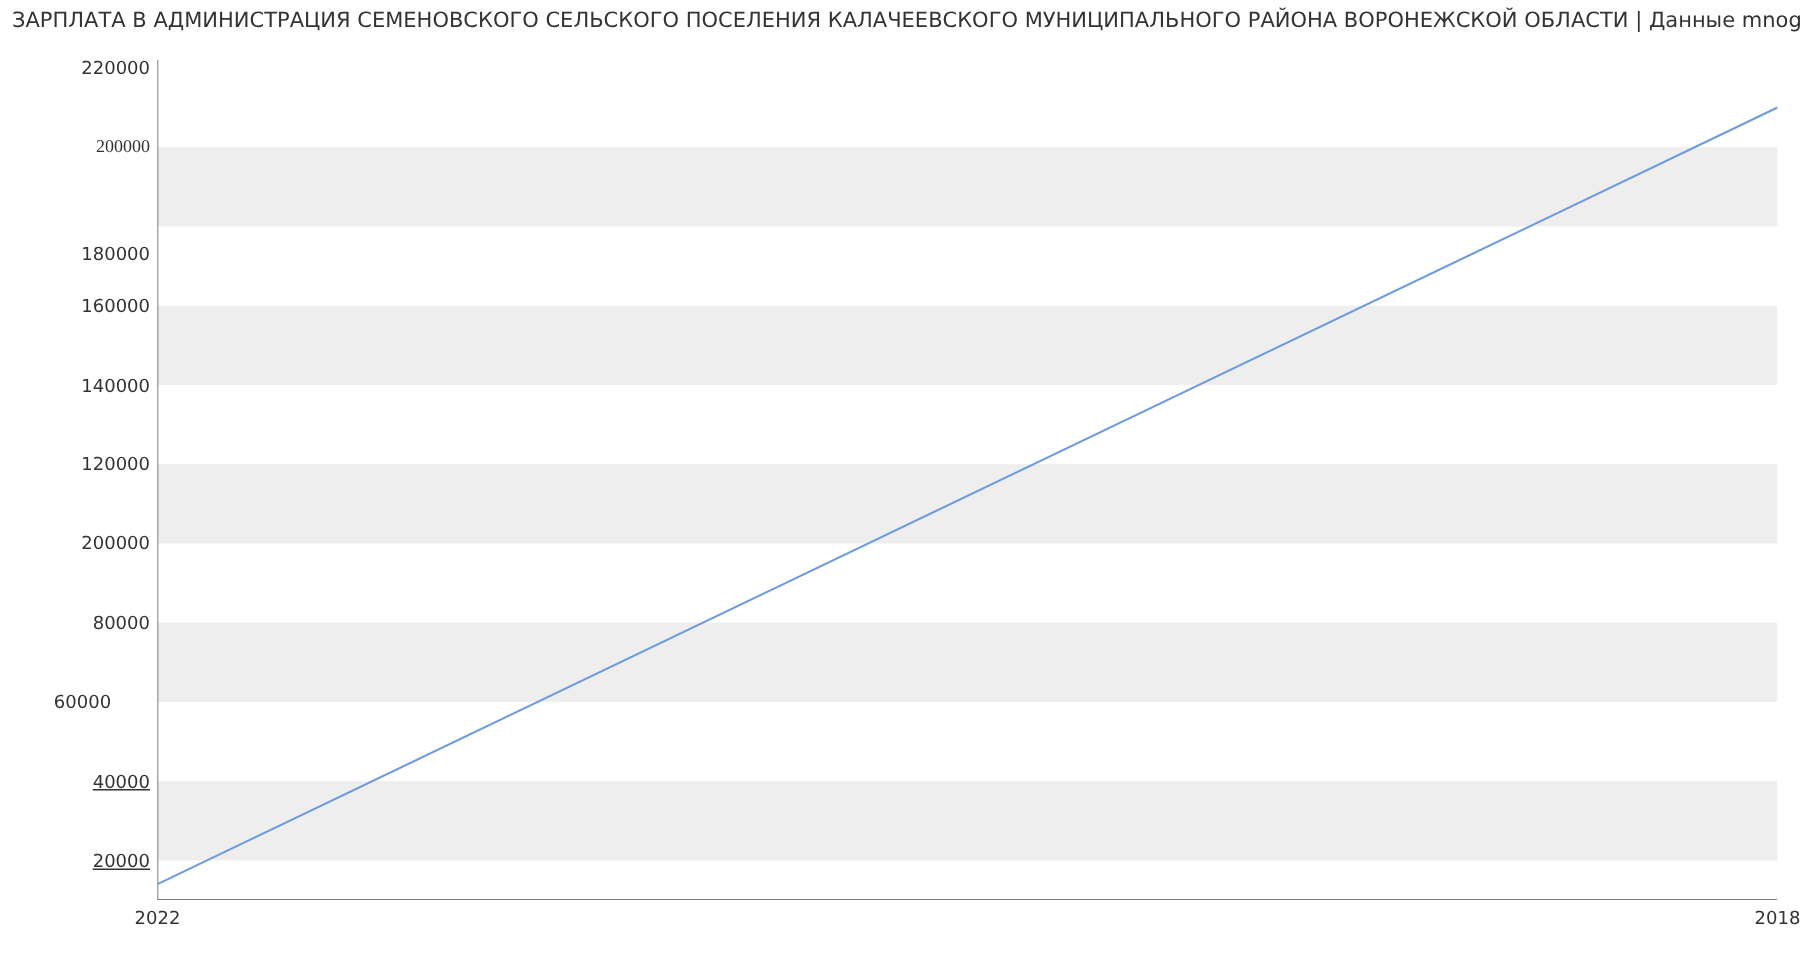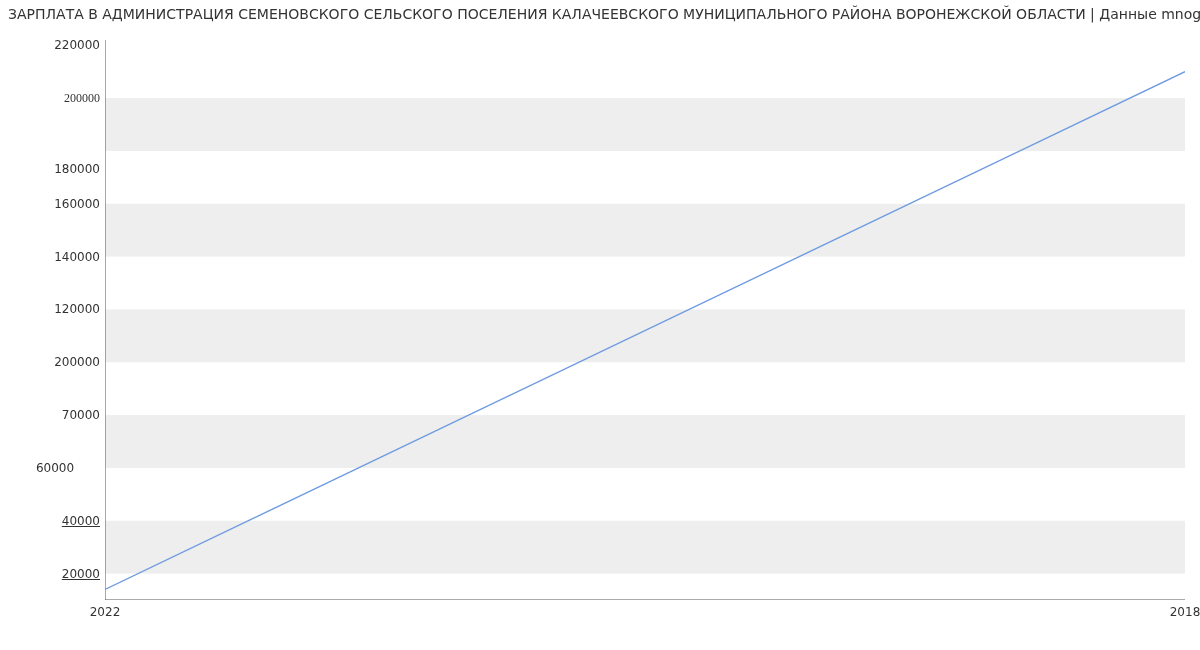--- a/index.html
+++ b/index.html
@@ -67,21 +67,21 @@
 <body>
 
 <div class="chart-wrap">
 
   <div class="title">ЗАРПЛАТА В АДМИНИСТРАЦИЯ СЕМЕНОВСКОГО СЕЛЬСКОГО ПОСЕЛЕНИЯ КАЛАЧЕЕВСКОГО МУНИЦИПАЛЬНОГО РАЙОНА ВОРОНЕЖСКОЙ ОБЛАСТИ | Данные mnogo.work</div>
 
   <div id="y-ticks">
       <div class="tick-label-y" style="top: 573.585px; text-decoration: underline;">20000</div>
       <div class="tick-label-y" style="top: 520.755px; text-decoration: underline;">40000</div>
       <div class="tick-label-y" style="top: 467.925px; text-align: center;">60000</div>
-      <div class="tick-label-y" style="top: 415.094px;">70000</div>
+      <div class="tick-label-y" style="top: 415.094px;">80000</div>
       <div class="tick-label-y" style="top: 362.264px;">200000</div>
       <div class="tick-label-y" style="top: 309.434px;">120000</div>
       <div class="tick-label-y" style="top: 256.604px;">140000</div>
       <div class="tick-label-y" style="top: 203.774px;">160000</div>
       <div class="tick-label-y" style="top: 169px;">180000</div>
       <div class="tick-label-y" style="top: 98.1132px; font-family: Liberation Serif, serif;">200000</div>
       <div class="tick-label-y" style="top: 45.283px;">220000</div>
     </div>
 
   <div id="x-ticks">

